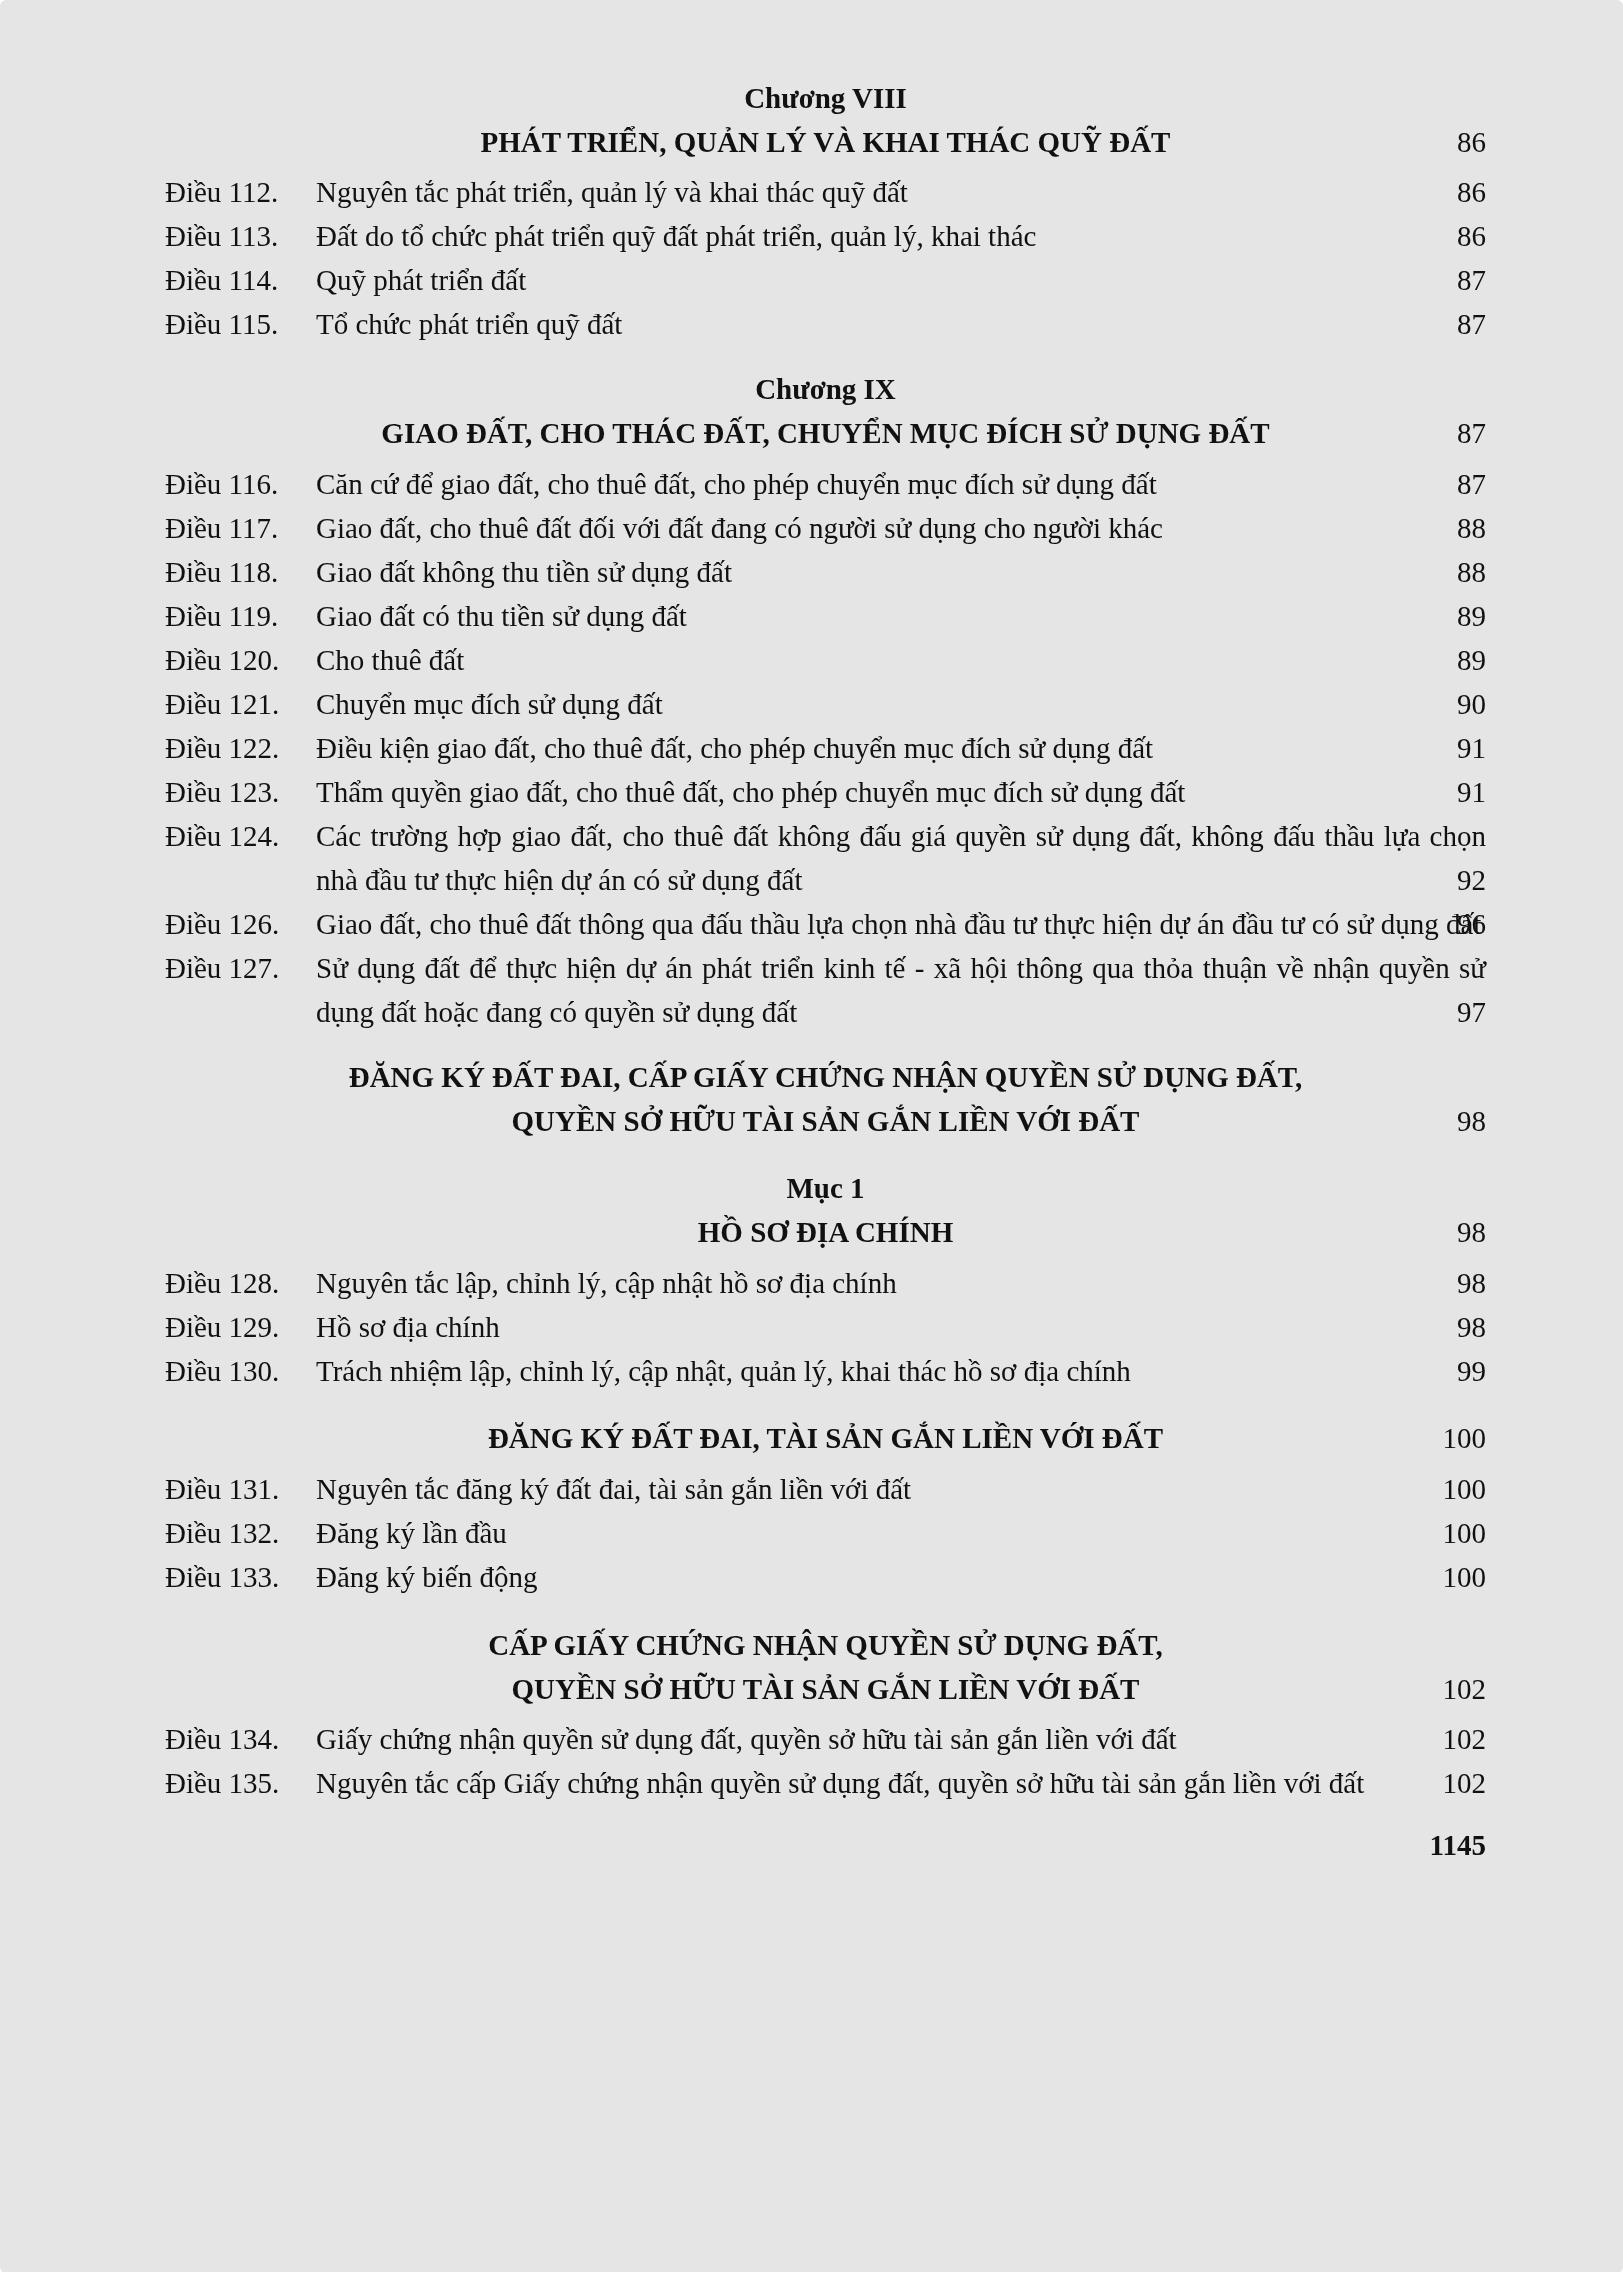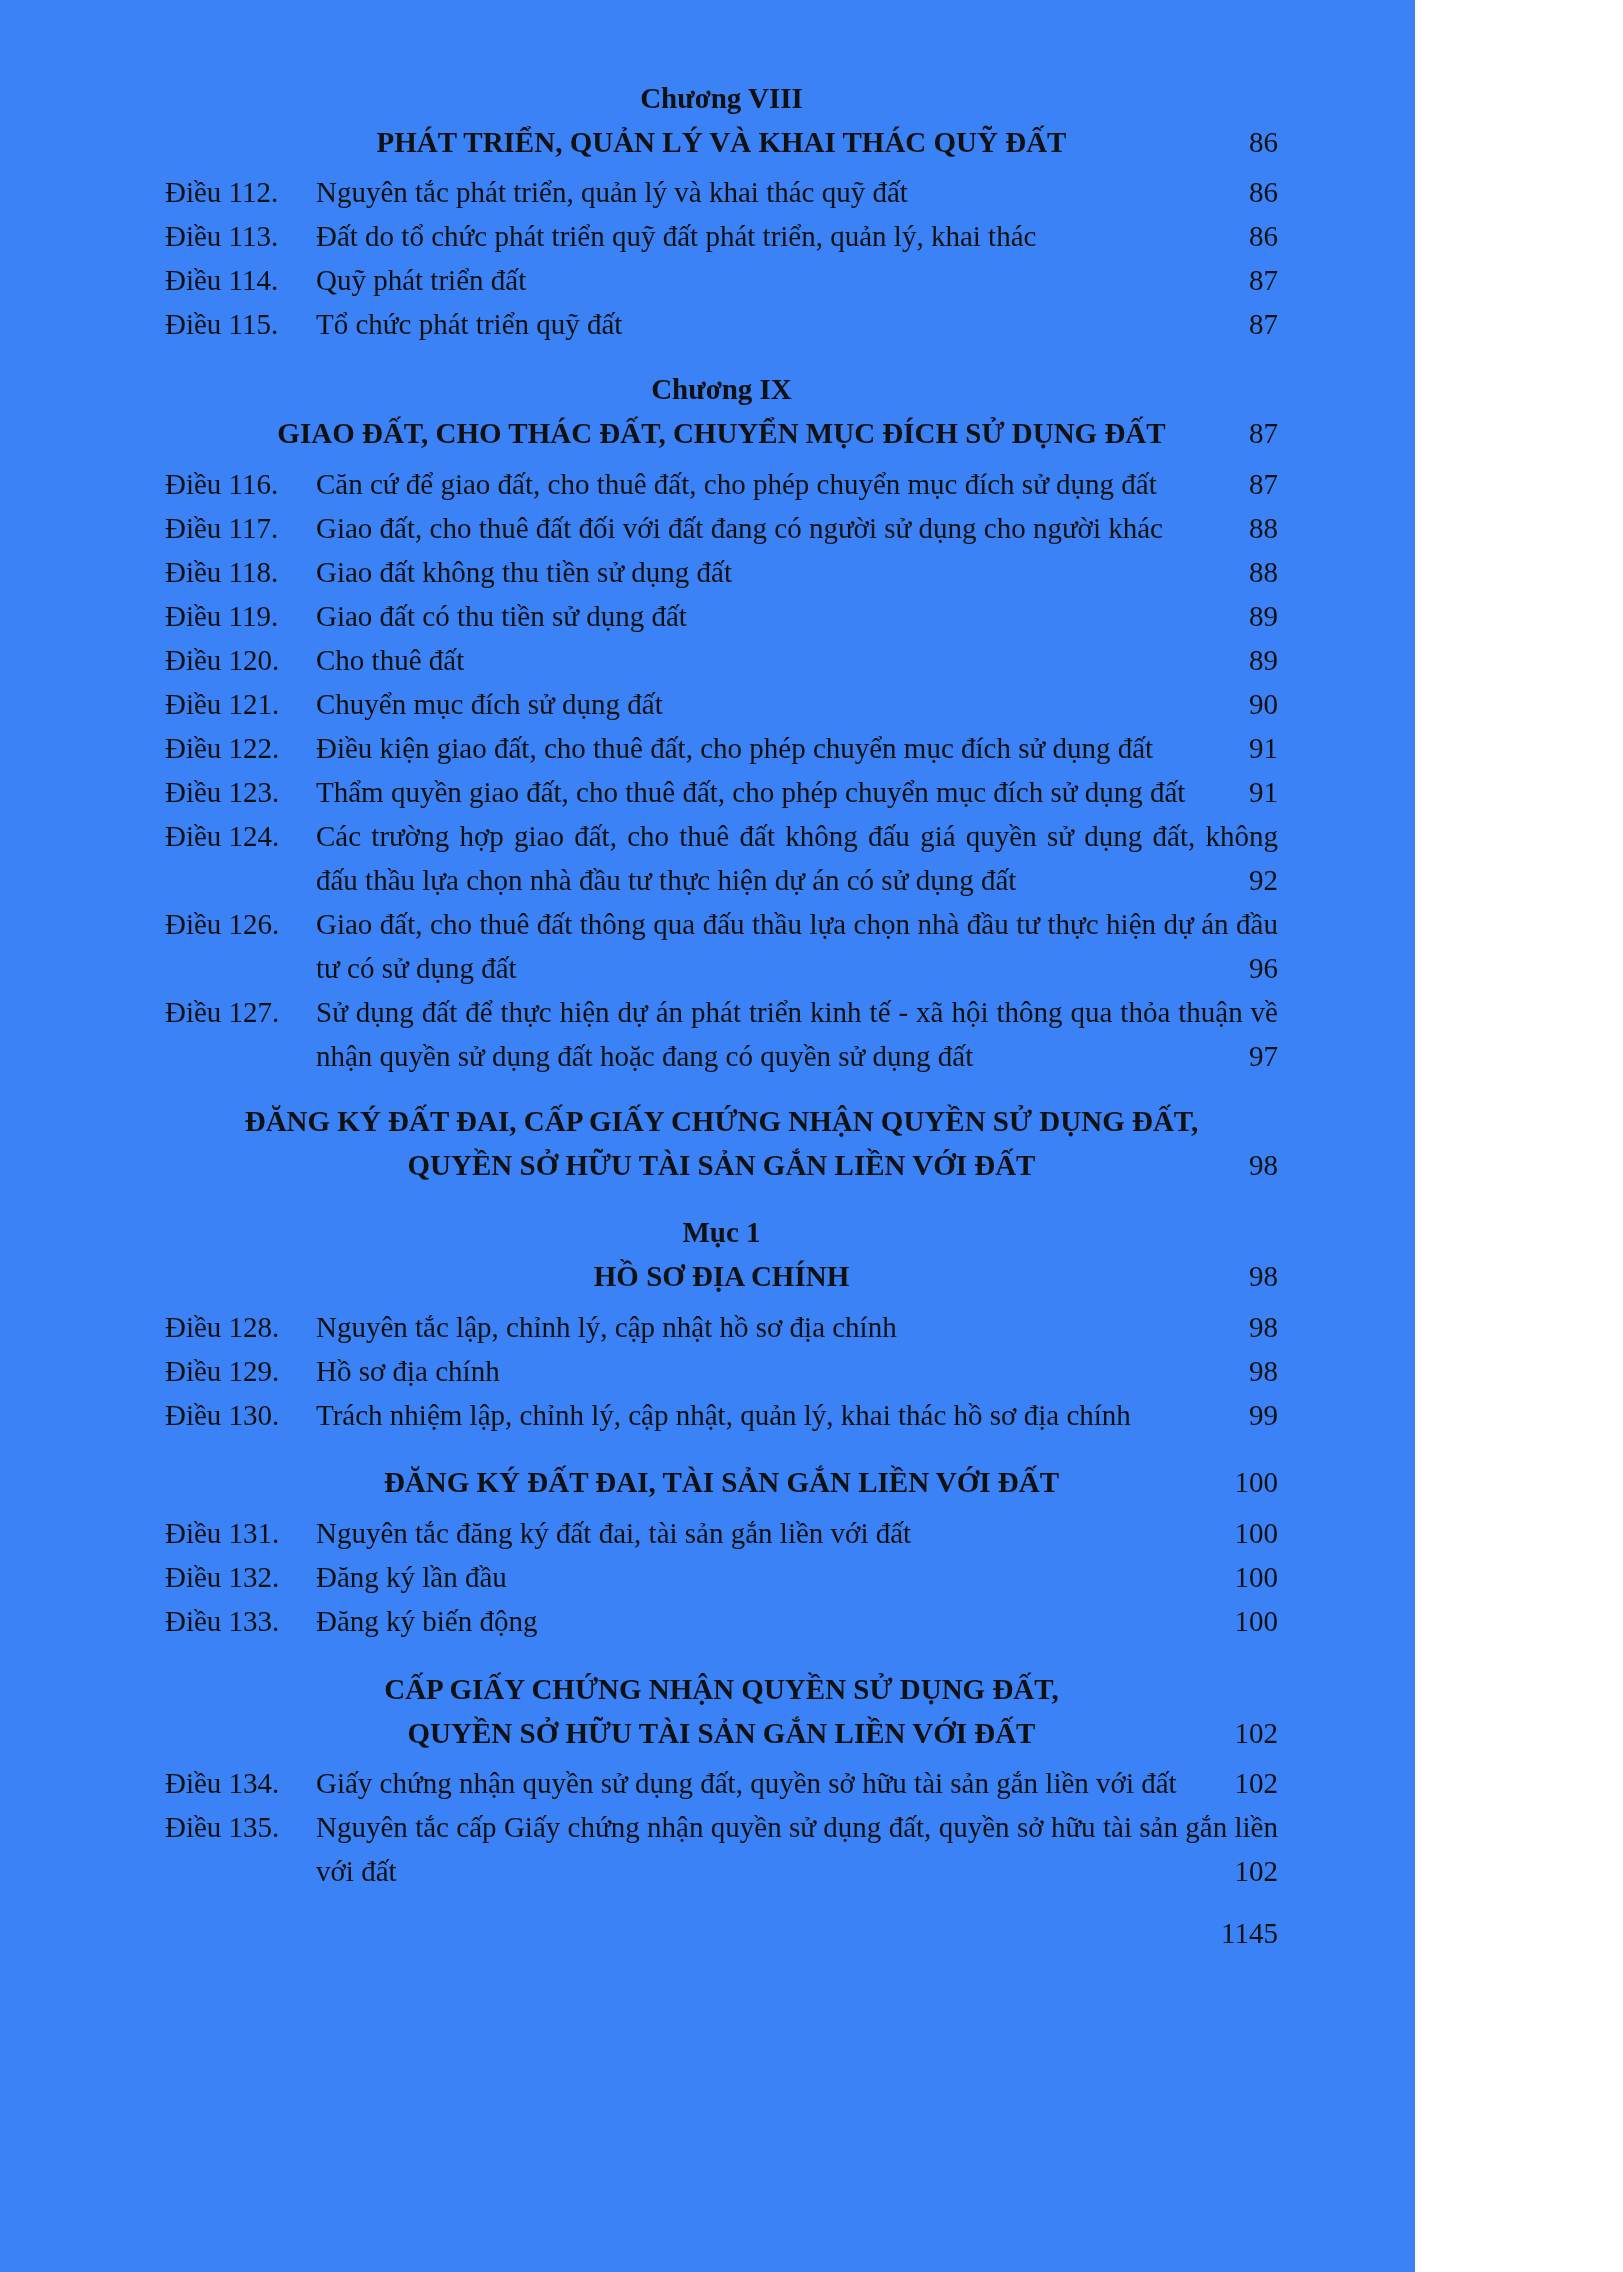--- a/index.html
+++ b/index.html
@@ -2,30 +2,31 @@
 <html lang="vi" style="font-size:11px"><head>
 <meta charset="utf-8">
 <style>
   html, body {
     margin: 0;
     padding: 0;
     background: #ffffff;
   }
   .page {
     position: relative;
-    width: 1415px;
+    width: 1623px;
     height: 2273px;
-    background: #3b82f6;
+    background: #e5e5e5;
     color: #111111;
     font-family: "Liberation Serif", "DejaVu Serif", serif;
     font-size: 29px;
     line-height: 44px;
     box-sizing: border-box;
     padding: 55px 137px 0 165px;
     overflow: hidden;
+    border-radius: 6px;
   }
   .toc {
     width: 100%;
   }
   
   .heading-block {
     position: relative;
     text-align: center;
     font-weight: bold;
     margin: 20.6px 0 6.9px 0;
@@ -61,20 +62,21 @@
   .entry-page {
     position: absolute;
     right: 0;
     bottom: 0;
     text-indent: 0;
   }
   
   .footer {
     text-align: right;
     margin-top: 18px;
+    font-weight: bold;
   }
 </style>
 </head>
 <body>
 
 <div class="page">
   <div class="toc">
       <div class="heading-block chapter">
         <div class="heading-line">Chương VIII</div>
         <div class="heading-line">PHÁT TRIỂN, QUẢN LÝ VÀ KHAI THÁC QUỸ ĐẤT</div>

